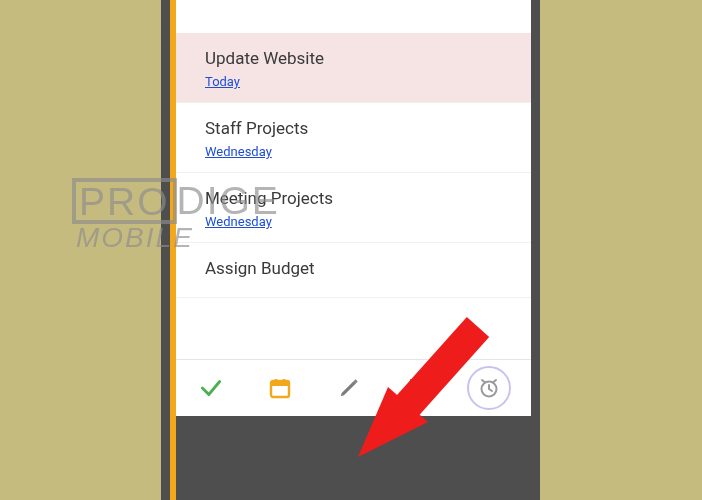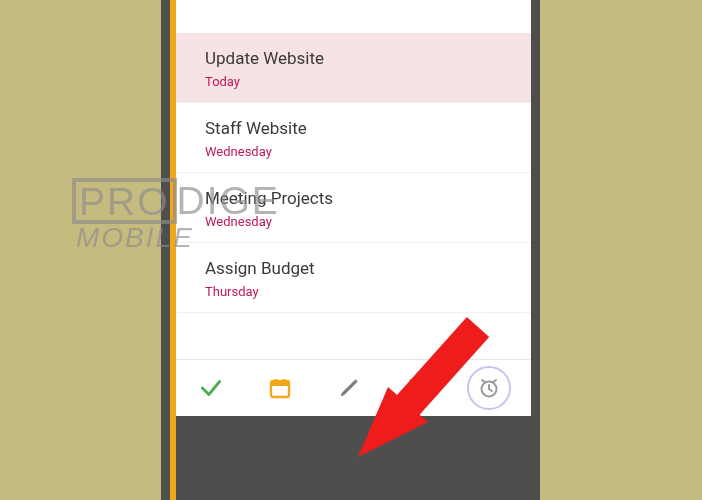--- a/index.html
+++ b/index.html
@@ -3,21 +3,21 @@
 <meta charset="utf-8">
 <style>
   html,body{margin:0;padding:0;width:702px;height:500px;overflow:hidden;font-family:-apple-system,Roboto,Arial,sans-serif;background:#c6bb7f;}
   .stage{position:relative;width:702px;height:500px;}
   .phone{position:absolute;left:161px;top:0;width:379px;height:500px;background:#4e4e4e;}
   .screen{position:absolute;left:9px;top:0;width:361px;height:416px;background:#ffffff;display:flex;flex-direction:column;}
   .accent{position:absolute;left:0;top:0;width:6px;height:500px;background:#f3a71b;}
   .list{flex:1;overflow:hidden;padding-top:33px;}
   .item{padding:15px 10px 13px 35px;border-bottom:1px solid #f0f0f0;}
   .item .title{font-size:17px;color:#3a3a3a;font-weight:400;margin-bottom:6px;}
-  .item .sub{font-size:13px;color:#be185d;font-weight:400;}
+  .item .sub{font-size:13px;color:#1d4ed8;font-weight:400;text-decoration:underline;}
   .item.hl{background:#f6e3e4;}
   .toolbar{height:56px;border-top:1px solid #e6e6e6;display:flex;align-items:center;justify-content:space-around;padding:0 6px;}
   .tbtn{width:42px;height:42px;display:flex;align-items:center;justify-content:center;border-radius:50%;}
   .tbtn svg{display:block;}
   .tbtn.ring{border:2px solid #c9c2ef;width:40px;height:40px;}
   
   .wm{position:absolute;left:72px;top:178px;opacity:0.65;pointer-events:none;}
   .wm .row1{font-family:Impact,Arial Black,sans-serif;font-size:39px;letter-spacing:2px;color:#8d8d8d;display:flex;align-items:center;gap:0;}
   .wm .box{border:4px solid #8d8d8d;padding:0 3px 0 3px;line-height:1;height:38px;display:inline-flex;align-items:center;}
   .wm .row2{font-family:Impact,Arial Black,sans-serif;font-size:28px;letter-spacing:2px;color:#8d8d8d;margin-top:-2px;padding-left:4px;font-style:italic;}
@@ -31,30 +31,29 @@
   <div class="phone">
     <div class="screen">
       <div class="accent"></div>
 
       <div class="list">
         <div class="item hl">
           <div class="title">Update Website</div>
           <div class="sub">Today</div>
         </div>
         <div class="item">
-          <div class="title">Staff Website</div>
+          <div class="title">Staff Projects</div>
           <div class="sub">Wednesday</div>
         </div>
         <div class="item">
           <div class="title">Meeting Projects</div>
           <div class="sub">Wednesday</div>
         </div>
         <div class="item">
           <div class="title">Assign Budget</div>
-          <div class="sub">Thursday</div>
         </div>
       </div>
 
       <div class="toolbar">
         <div class="tbtn">
           <svg width="26" height="26" viewBox="0 0 24 24">
               <path d="M4 12 L10 18 L20 6" stroke="#4caf50" stroke-width="2.6" fill="none" stroke-linecap="round" stroke-linejoin="round"></path>
             </svg>
         </div>
         <div class="tbtn">

